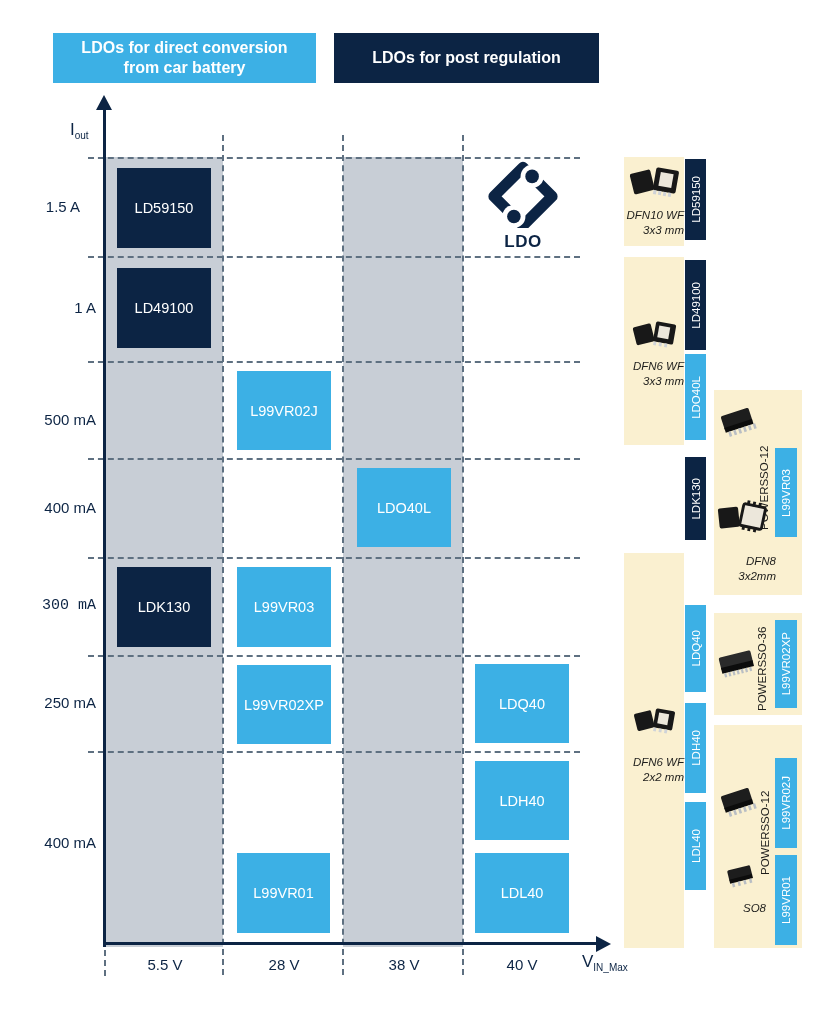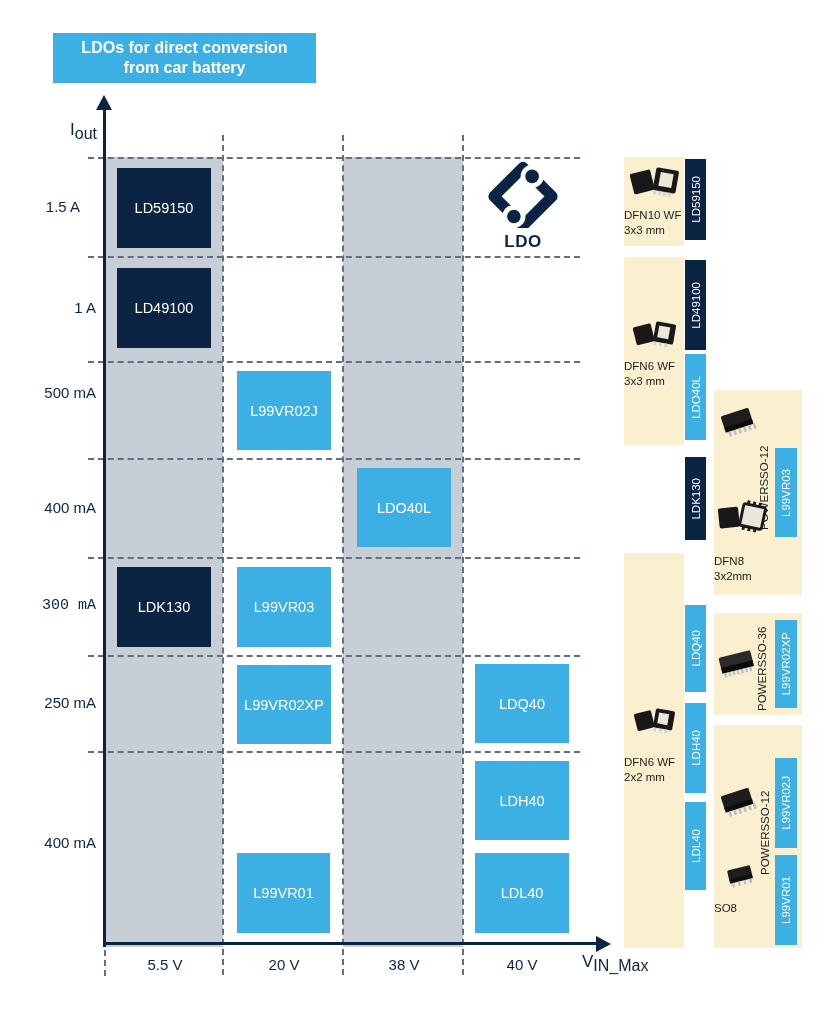--- a/index.html
+++ b/index.html
@@ -17,45 +17,48 @@
   .vdash{border-left:2px dashed #5E7081;width:0;}
   .axis{background:#0C2444;}
   .arrow-up{width:0;height:0;border-left:8px solid transparent;border-right:8px solid transparent;
             border-bottom:15px solid #0C2444;}
   .arrow-right{width:0;height:0;border-top:8px solid transparent;border-bottom:8px solid transparent;
                border-left:15px solid #0C2444;}
   .tick{font-size:15px;color:#0C2444;}
   .ytick{width:62px;text-align:right;}
   .xtick{width:62px;text-align:center;}
   .axlbl{font-size:17px;color:#0C2444;}
-  .axlbl sub{font-size:16px;}
+  .axlbl sub{font-size:10px;}
   .pbox{display:flex;align-items:center;justify-content:center;color:#fff;font-size:14.5px;}
   .pbox.direct{background:#3CB0E5;}
   .pbox.post{background:#0C2444;}
   
   .ldo-text{font-weight:bold;font-size:17px;color:#0C2444;text-align:center;letter-spacing:.5px;}
   
   .card{background:#FAF0D0;}
   .tag{display:flex;align-items:center;justify-content:center;color:#fff;}
   .tag.post{background:#0C2444;}
   .tag.direct{background:#3CB0E5;}
   .vtext{writing-mode:vertical-rl;transform:rotate(180deg);font-size:11.5px;white-space:nowrap;}
   .vtext-dark{writing-mode:vertical-rl;transform:rotate(180deg);font-size:11.5px;color:#1d1d1b;white-space:nowrap;}
-  .card-label{font-size:11.5px;color:#1d1d1b;text-align:left;line-height:1.3;}
+  .card-label{font-size:11.5px;color:#1d1d1b;text-align:right;line-height:1.3;font-style:italic;}
   .banner{background:#FBC606;display:flex;align-items:center;justify-content:center;
           color:#1d2b3a;font-weight:bold;font-size:15px;}
 </style>
 </head>
 <body>
 
 <div id="stage">
 
   <div class="abs legend-box legend-direct" style="left:53px;top:33px;width:263px;height:50px;">
     <div>LDOs for direct conversion</div>
     <div>from car battery</div>
+  </div>
+  <div class="abs legend-box legend-post" style="left:334px;top:33px;width:265px;height:50px;">
+    <div>LDOs for post regulation</div>
   </div>
 
   <div class="abs gray-col" style="left:105px;top:157px;width:118px;height:790px;"></div>
   <div class="abs gray-col" style="left:343px;top:157px;width:120px;height:790px;"></div>
 
   <div class="abs hdash" style="left:88px;top:157px;width:492px;"></div>
   <div class="abs hdash" style="left:88px;top:256px;width:492px;"></div>
   <div class="abs hdash" style="left:88px;top:361px;width:492px;"></div>
   <div class="abs hdash" style="left:88px;top:458px;width:492px;"></div>
   <div class="abs hdash" style="left:88px;top:557px;width:492px;"></div>
@@ -74,28 +77,28 @@
 
   <div class="abs axlbl" style="left:70px;top:120px;">
     <span>I</span><sub>out</sub>
   </div>
   <div class="abs axlbl" style="left:582px;top:952px;">
     <span>V</span><sub>IN_Max</sub>
   </div>
 
   <div class="abs tick ytick" style="left:18px;top:198px;">1.5 A</div>
   <div class="abs tick ytick" style="left:34px;top:299px;">1 A</div>
-  <div class="abs tick ytick" style="left:34px;top:384px;">500 mA</div>
+  <div class="abs tick ytick" style="left:34px;top:411px;">500 mA</div>
   <div class="abs tick ytick" style="left:34px;top:499px;">400 mA</div>
   <div class="abs tick ytick" style="left:34px;top:597px;font-family:Liberation Mono, monospace;">300 mA</div>
   <div class="abs tick ytick" style="left:34px;top:694px;">250 mA</div>
   <div class="abs tick ytick" style="left:34px;top:834px;">400 mA</div>
 
   <div class="abs tick xtick" style="left:134px;top:956px;">5.5 V</div>
-  <div class="abs tick xtick" style="left:253px;top:956px;">20 V</div>
+  <div class="abs tick xtick" style="left:253px;top:956px;">28 V</div>
   <div class="abs tick xtick" style="left:373px;top:956px;">38 V</div>
   <div class="abs tick xtick" style="left:491px;top:956px;">40 V</div>
 
   <div class="abs pbox post" style="left:117px;top:168px;width:94px;height:80px;">
       <span>LD59150</span>
     </div>
   <div class="abs pbox post" style="left:117px;top:268px;width:94px;height:80px;">
       <span>LD49100</span>
     </div>
   <div class="abs pbox direct" style="left:237px;top:371px;width:94px;height:79px;">

